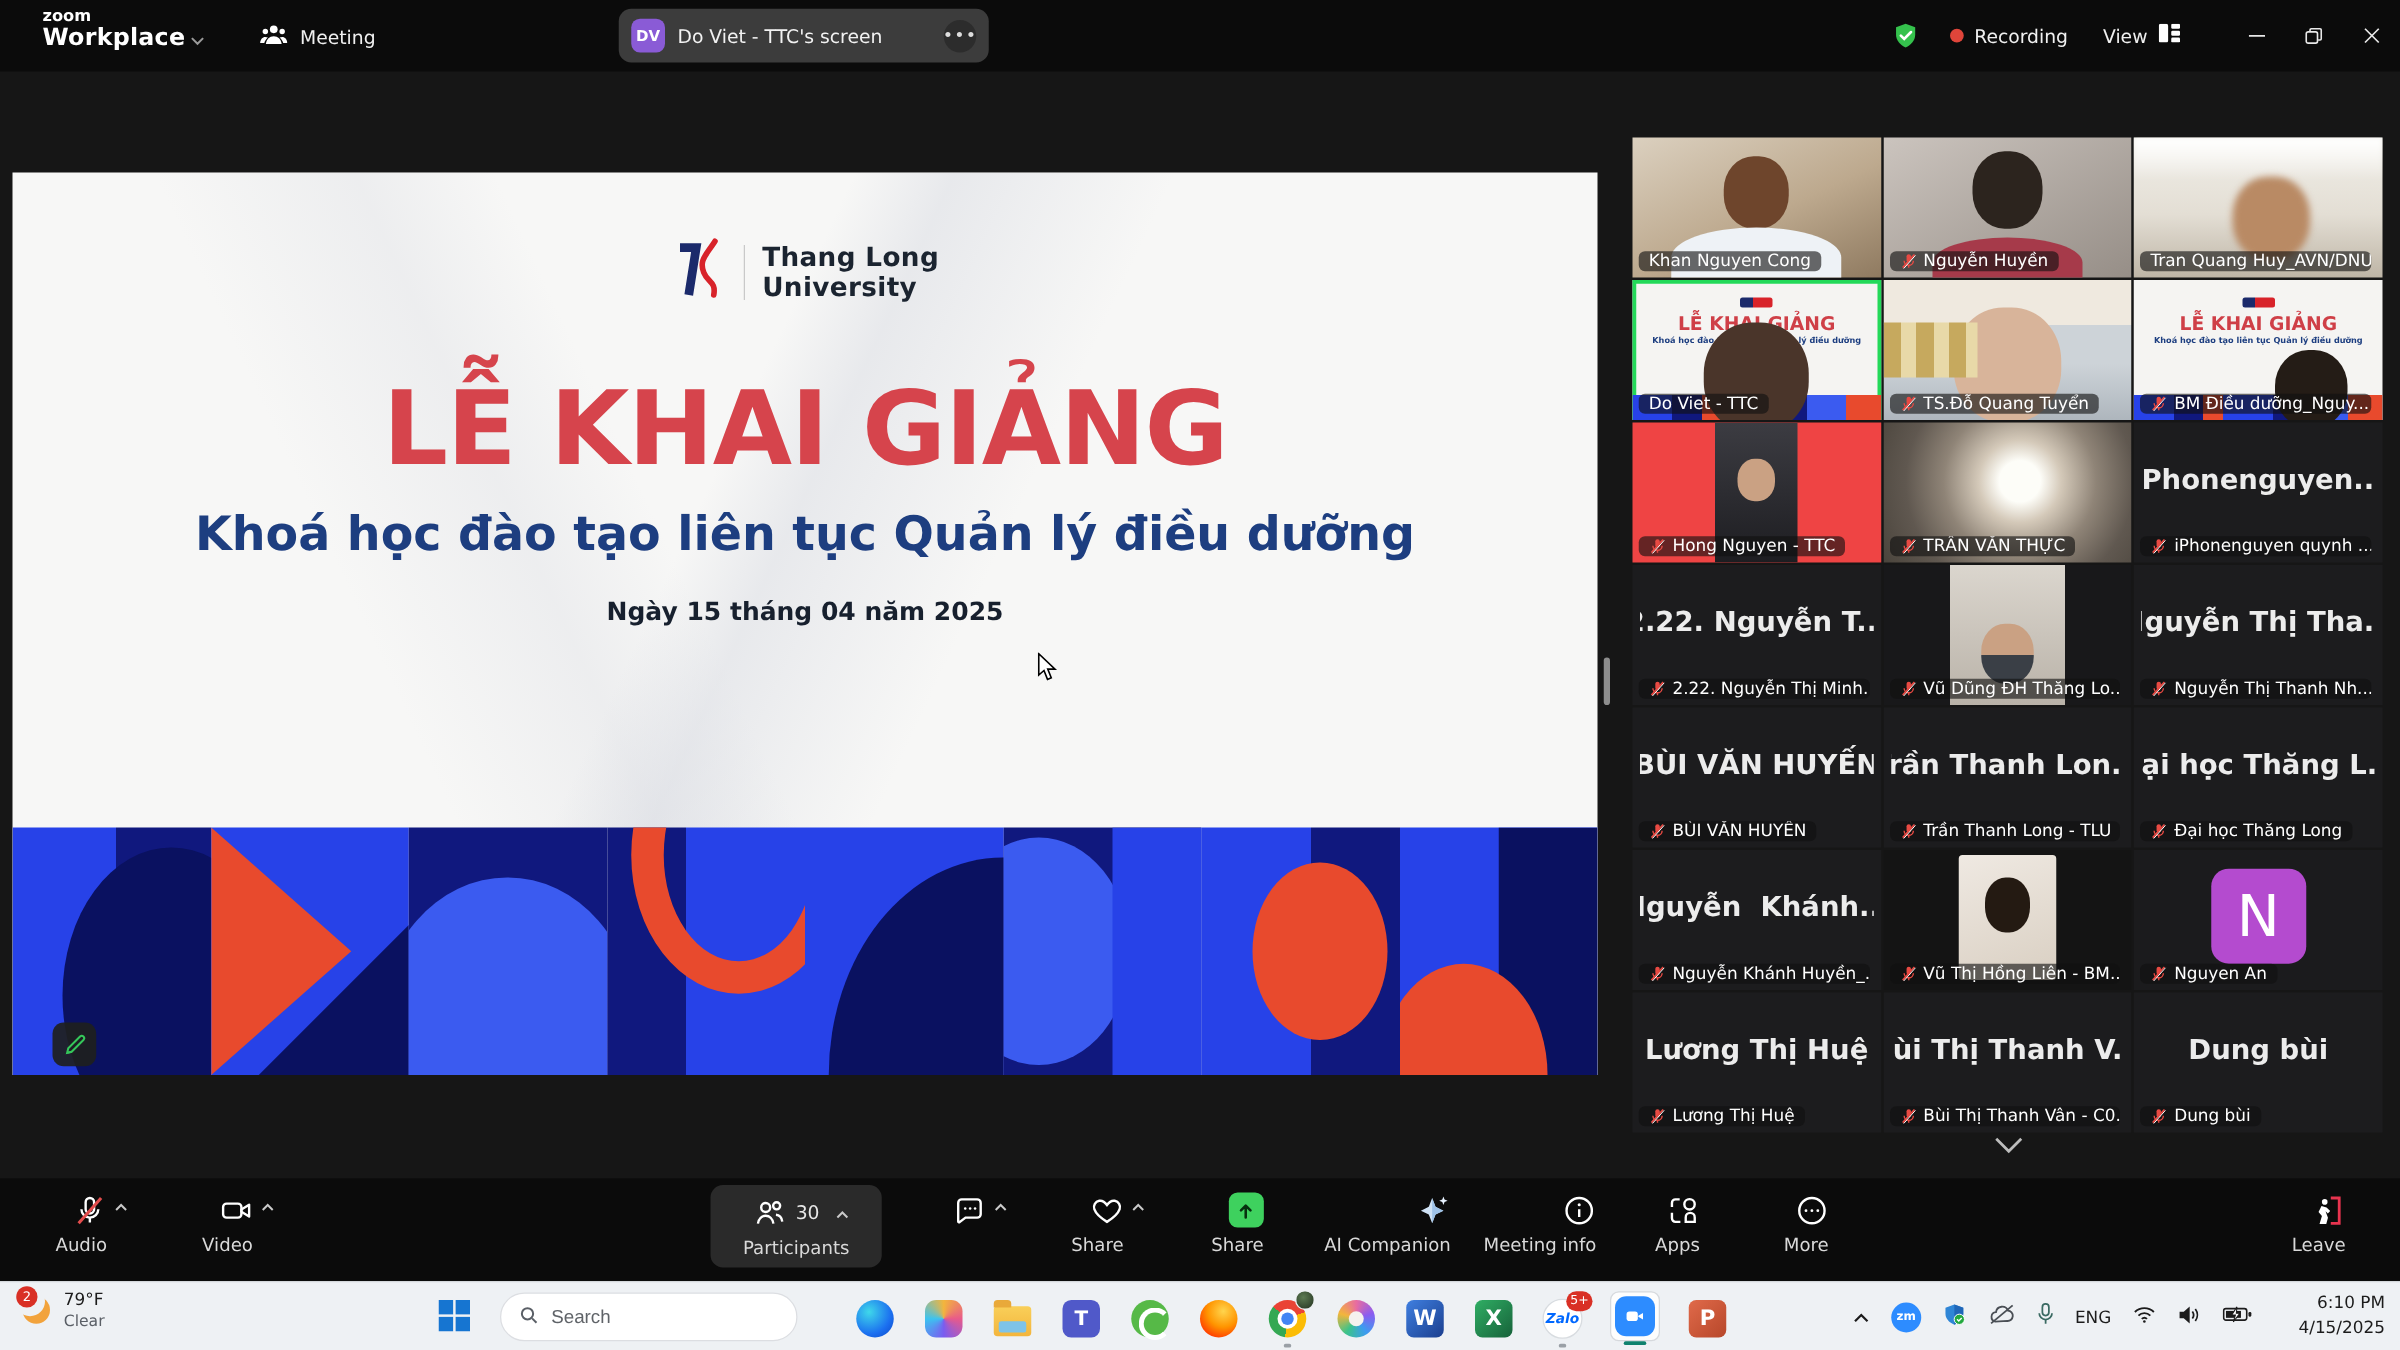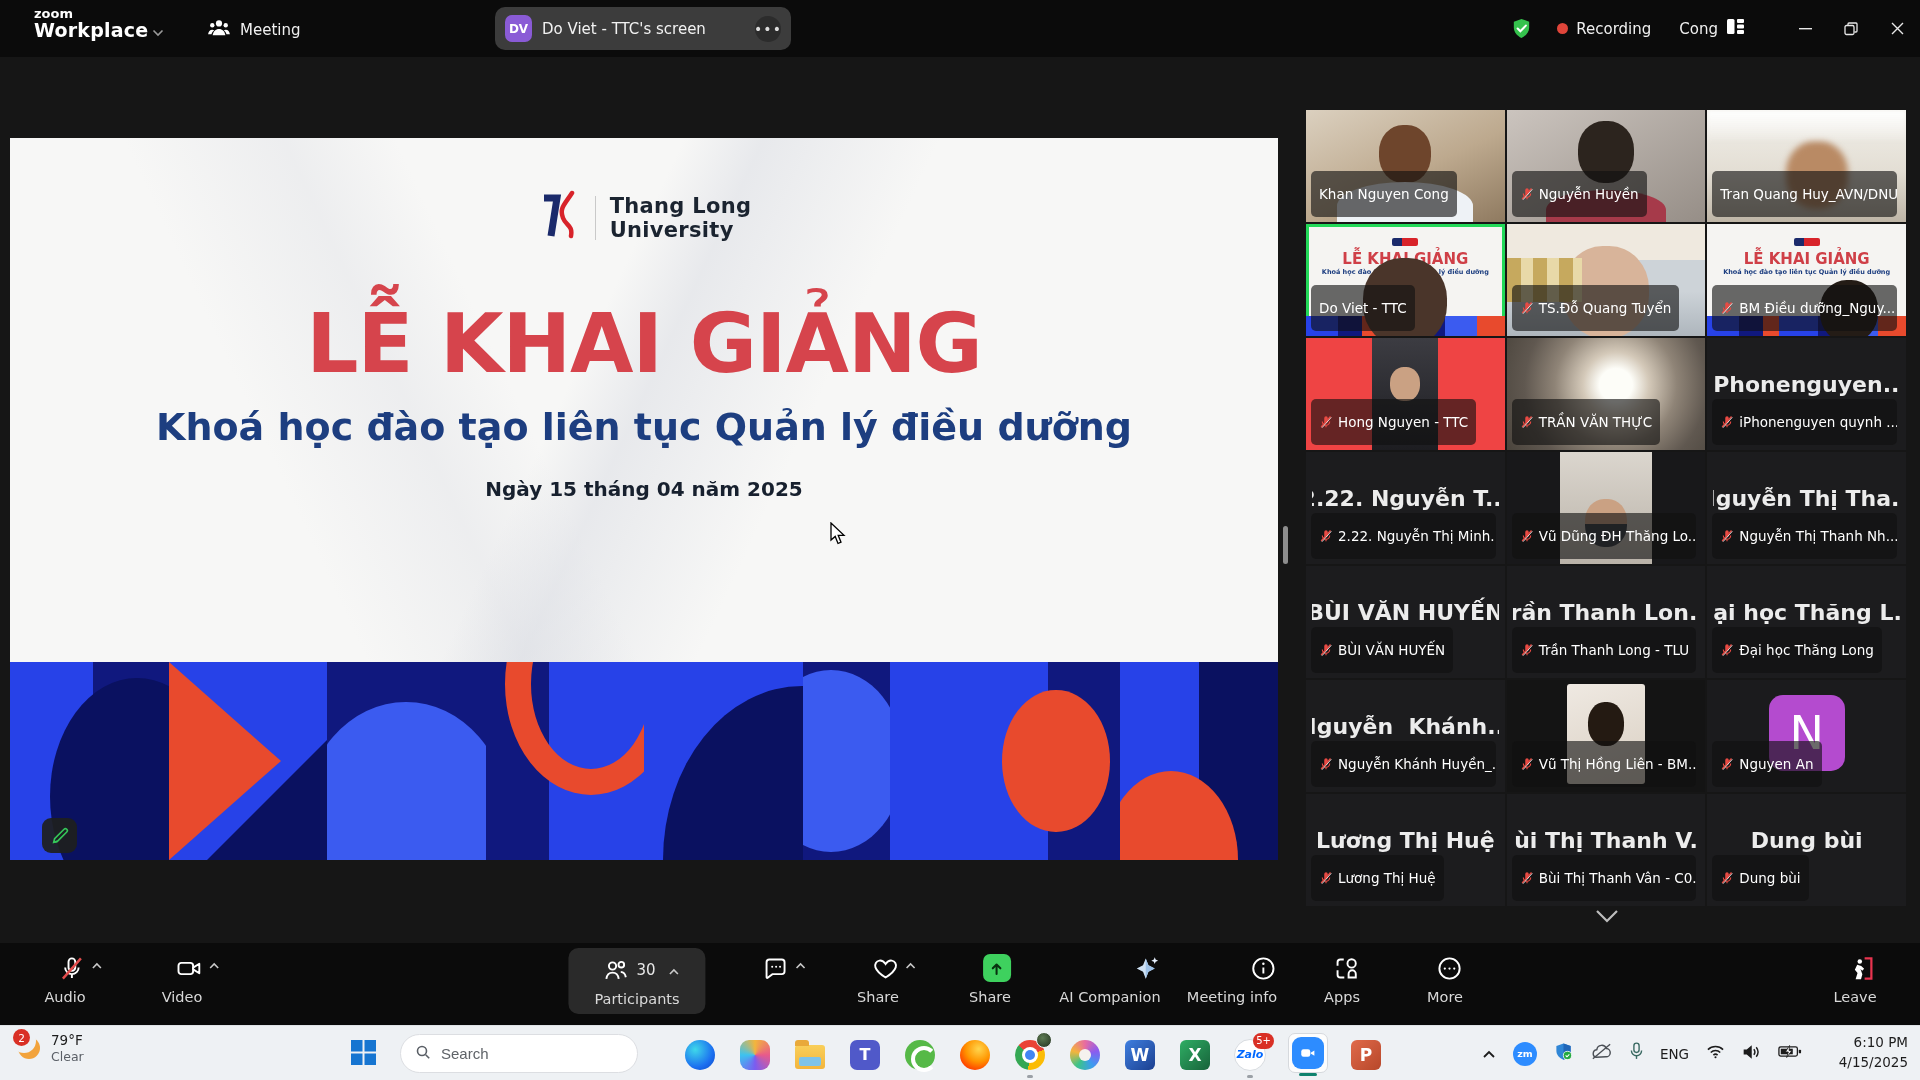--- a/index.html
+++ b/index.html
@@ -59,21 +59,21 @@
 .pc8::after{content:'';position:absolute;left:-10%;bottom:-45%;width:85%;height:90%;border-radius:50%;background:#e84a2d}
 .annotate-btn{position:absolute;left:42px;top:818px;width:35px;height:35px;border-radius:9px;background:rgba(30,32,30,.92);display:flex;align-items:center;justify-content:center}
 .divider-handle{position:absolute;left:1283px;top:526px;width:5px;height:38px;border-radius:3px;background:#8d8d8d}
 .cursor{position:absolute;left:830px;top:522px;z-index:50}
 
 
 .pgrid{position:absolute;left:1306px;top:110px;width:600px;display:grid;grid-template-columns:repeat(3,1fr);gap:2px}
 .tile{position:relative;height:112px;background:#1c1c1e;overflow:hidden}
 .tile.active{outline:3px solid #23d959;outline-offset:-3px}
 .big-name{position:absolute;left:6px;right:6px;top:0;bottom:20px;display:flex;align-items:center;justify-content:center;font-size:22px;font-weight:bold;color:#ececec;white-space:pre;overflow:hidden}
-.name-tag{position:absolute;left:5px;bottom:5px;display:flex;align-items:center;gap:5px;background:rgba(16,16,16,.62);border-radius:5px;padding:15px 8px;font-size:13.5px;color:#fff;max-width:93%;white-space:nowrap;overflow:hidden;z-index:5}
+.name-tag{position:absolute;left:5px;bottom:5px;display:flex;align-items:center;gap:5px;background:rgba(16,16,16,.62);border-radius:5px;padding:0 8px;font-size:13.5px;color:#fff;max-width:93%;white-space:nowrap;overflow:hidden;z-index:5}
 .name-tag svg{flex:0 0 auto}
 .tile .sa,.tile .sb{display:none;position:absolute}
 
 .t-warm-man{background:linear-gradient(155deg,#dbd0bf 0%,#bda98e 55%,#8f7a60 100%)}
 .t-warm-man .sa{display:block;left:50%;top:13%;transform:translateX(-50%);width:52px;height:58px;border-radius:46%;background:#6e452c}
 .t-warm-man .sb{display:block;left:50%;bottom:-8px;transform:translateX(-50%);width:136px;height:48px;border-radius:50% 50% 0 0;background:#eef2f6}
 .t-grey-woman{background:linear-gradient(150deg,#cbc4be,#968e87)}
 .t-grey-woman .sa{display:block;left:50%;top:10%;transform:translateX(-50%);width:56px;height:62px;border-radius:46%;background:#2c241e}
 .t-grey-woman .sb{display:block;left:50%;bottom:-8px;transform:translateX(-50%);width:120px;height:40px;border-radius:50% 50% 0 0;background:#a63a4a}
 .t-bright-room{background:linear-gradient(180deg,#f1efe9 0%,#e3ded4 55%,#beb5a6 100%)}
@@ -197,21 +197,21 @@
       <svg width="23" height="23" viewBox="0 0 24 24">
           <path d="M12 2l8 3v6c0 5-3.4 8.6-8 11-4.6-2.4-8-6-8-11V5z" fill="#35c24d"></path>
           <path d="M8 12l2.8 2.8L16.5 9" stroke="#fff" stroke-width="2.2" fill="none" stroke-linecap="round"></path>
         </svg>
     </span>
     <div class="rec">
       <div class="rec-dot"></div>
       <div class="txt">Recording</div>
     </div>
     <div class="view-btn">
-      <span>Cong</span>
+      <span>View</span>
       <span>
         <svg width="17" height="15" viewBox="0 0 17 15">
             <rect x="0" y="0" width="7.5" height="15" rx="1.5" fill="#fff"></rect>
             <rect x="10" y="0" width="7" height="4" rx="1" fill="#fff"></rect>
             <rect x="10" y="5.5" width="7" height="4" rx="1" fill="#fff"></rect>
             <rect x="10" y="11" width="7" height="4" rx="1" fill="#fff"></rect>
           </svg>
       </span>
     </div>
     <div class="win-btn">

